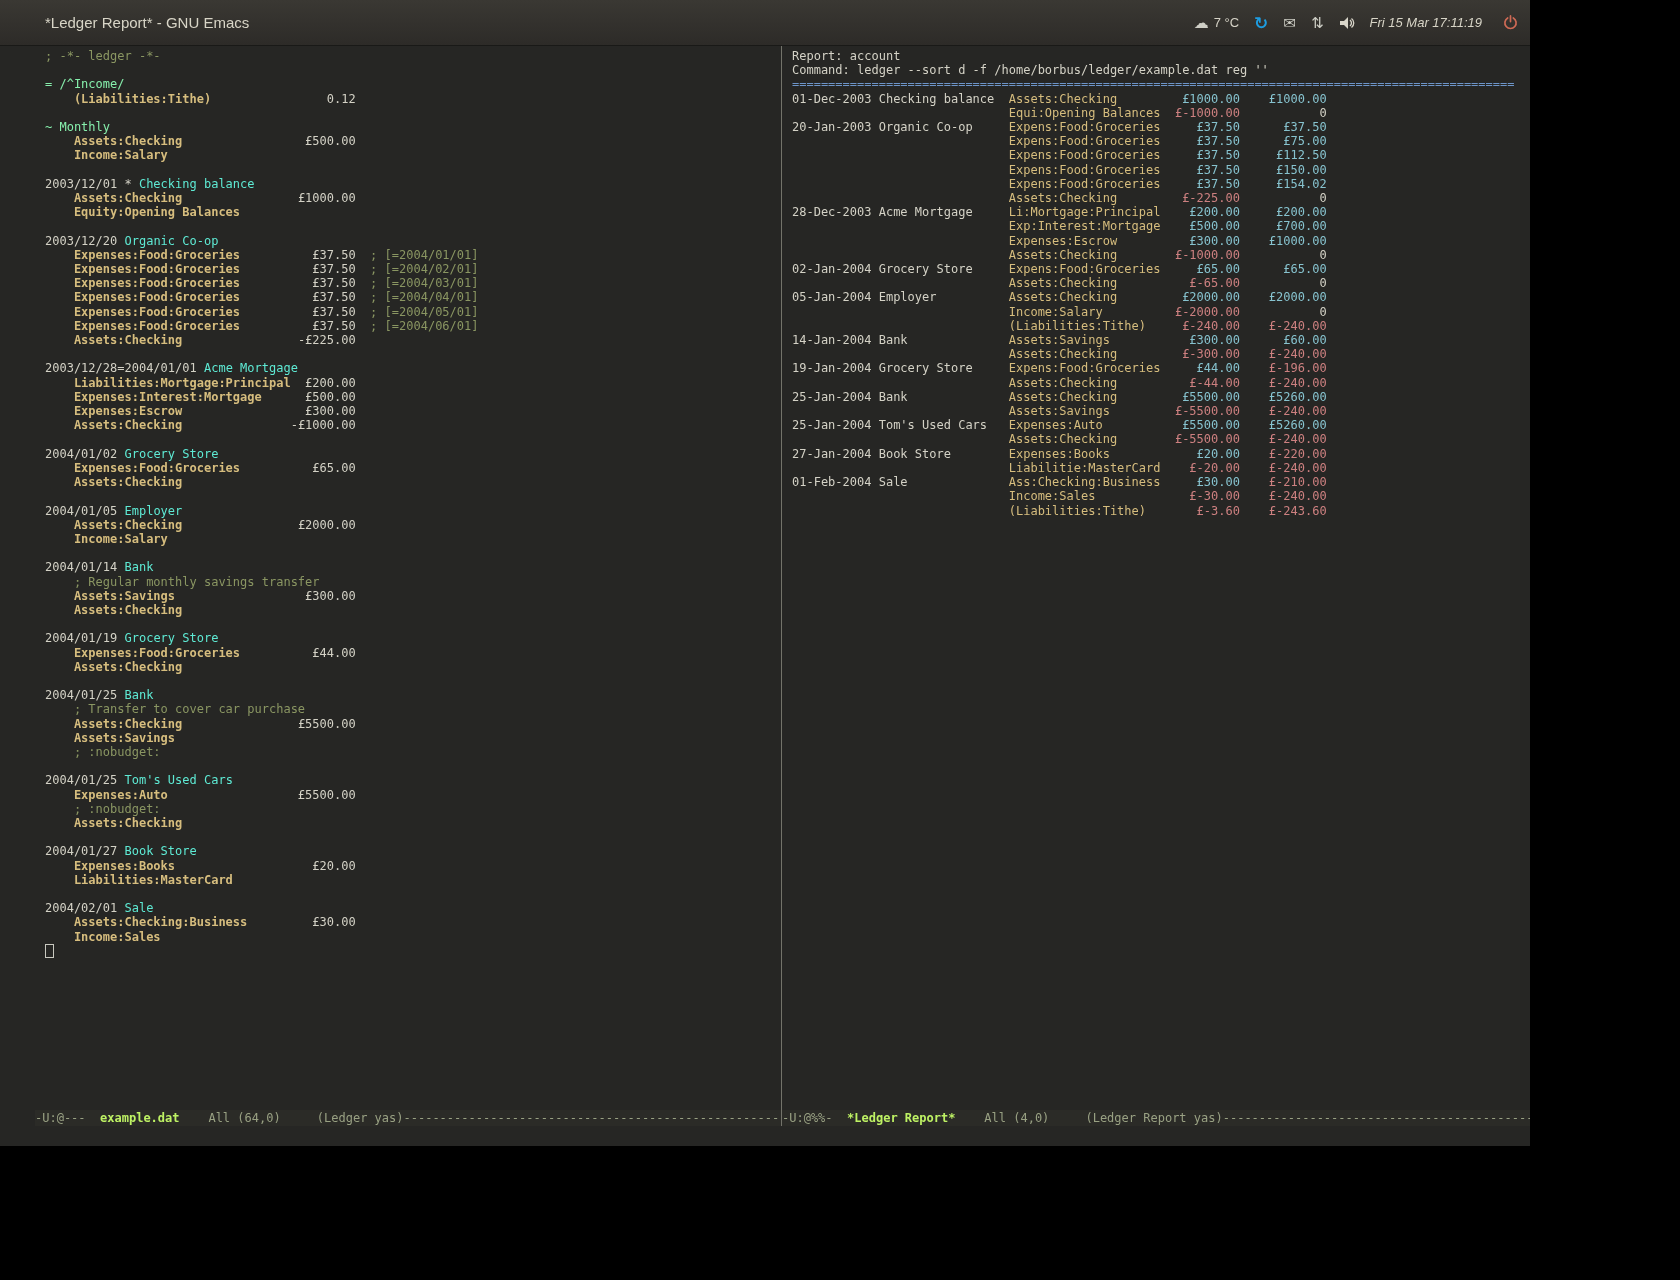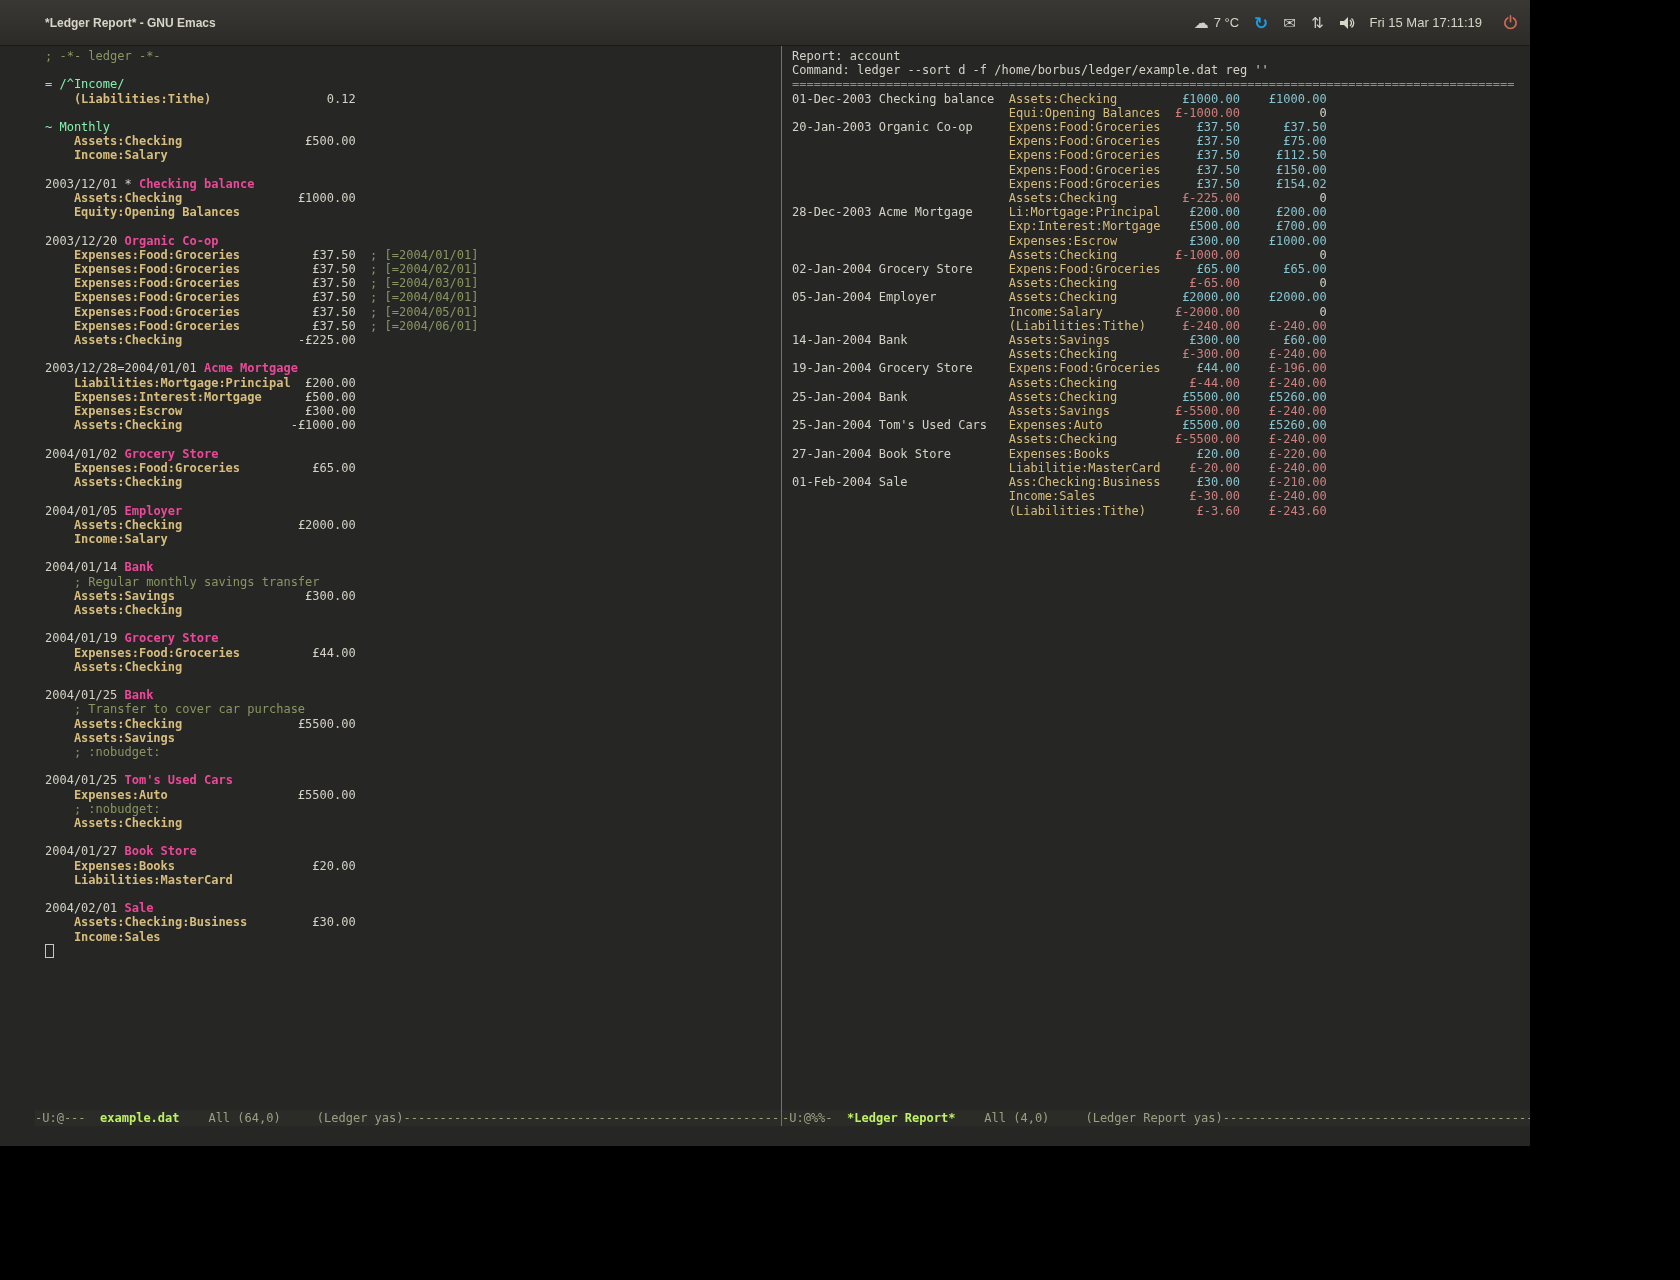--- a/index.html
+++ b/index.html
@@ -1,37 +1,37 @@
 <!DOCTYPE html>
 <html><head>
 <meta charset="utf-8">
 <style>
   html,body{margin:0;padding:0;background:#000;}
   .screen{position:relative;width:1680px;height:1280px;background:#000;overflow:hidden;font-family:"DejaVu Sans Mono",monospace;}
   .desktop{position:absolute;left:0;top:0;width:1530px;height:1146px;background:#262624;}
   .panel{position:absolute;left:0;top:0;width:1530px;height:46px;background:linear-gradient(#3a3833,#2d2b28);border-bottom:1px solid #191917;display:flex;align-items:center;padding:0 12px 0 45px;box-sizing:border-box;font-family:"Liberation Sans",sans-serif;}
-  .panel-title{font-weight:bold;font-size:12px;color:#d8d5c7;}
+  .panel-title{font-weight:normal;font-size:15px;color:#d8d5c7;}
   .tray{margin-left:auto;display:flex;align-items:center;gap:15px;color:#d5d2c6;font-size:13px;}
   .tray-icon{font-family:"DejaVu Sans",sans-serif;font-size:15px;color:#cfcfc6;display:inline-flex;align-items:center;}
   .weather{display:inline-flex;align-items:center;gap:5px;}
   .refresh{color:#1e9ce0;font-weight:bold;font-size:17px;}
-  .clock{font-size:13px;color:#d8d5c7;}
+  .clock{font-size:13px;color:#d8d5c7;font-style:italic;}
   .power{margin-left:6px;}
   .frame{position:absolute;left:35px;top:46px;width:1495px;height:1100px;display:flex;flex-direction:column;}
   .windows{flex:1;display:flex;min-height:0;}
   .win{display:flex;flex-direction:column;min-width:0;}
   .win-left{width:746px;border-right:1px solid #73736a;}
   .win-right{flex:1;}
   .buffer{flex:1;overflow:hidden;padding:3px 0 0 10px;font-size:12px;line-height:14.2px;color:#d4d2c6;}
   .bl{white-space:pre;}
   .cm{color:#8a9662;text-align:right;}
   .kw{color:#86efac;}
   .ac{color:#d6bd7e;}
   .win-left .ac{font-weight:bold;}
-  .py{color:#ec4899;font-weight:bold;}
+  .py{color:#5eead4;font-weight:normal;}
   .pos{color:#87c3cf;}
   .neg{color:#cd8080;}
   .sep{color:#6d95c9;}
   .modeline{height:16px;line-height:16px;font-size:12px;white-space:pre;overflow:hidden;color:#99a183;background:#2b2b27;}
   .ml-name{color:#bef264;font-weight:bold;}
   .echo{height:20px;}
   .cursor-hollow{display:inline-block;width:7px;height:12px;border:1px solid #c8c8bf;vertical-align:-2px;}
 </style>
 </head>
 <body>

